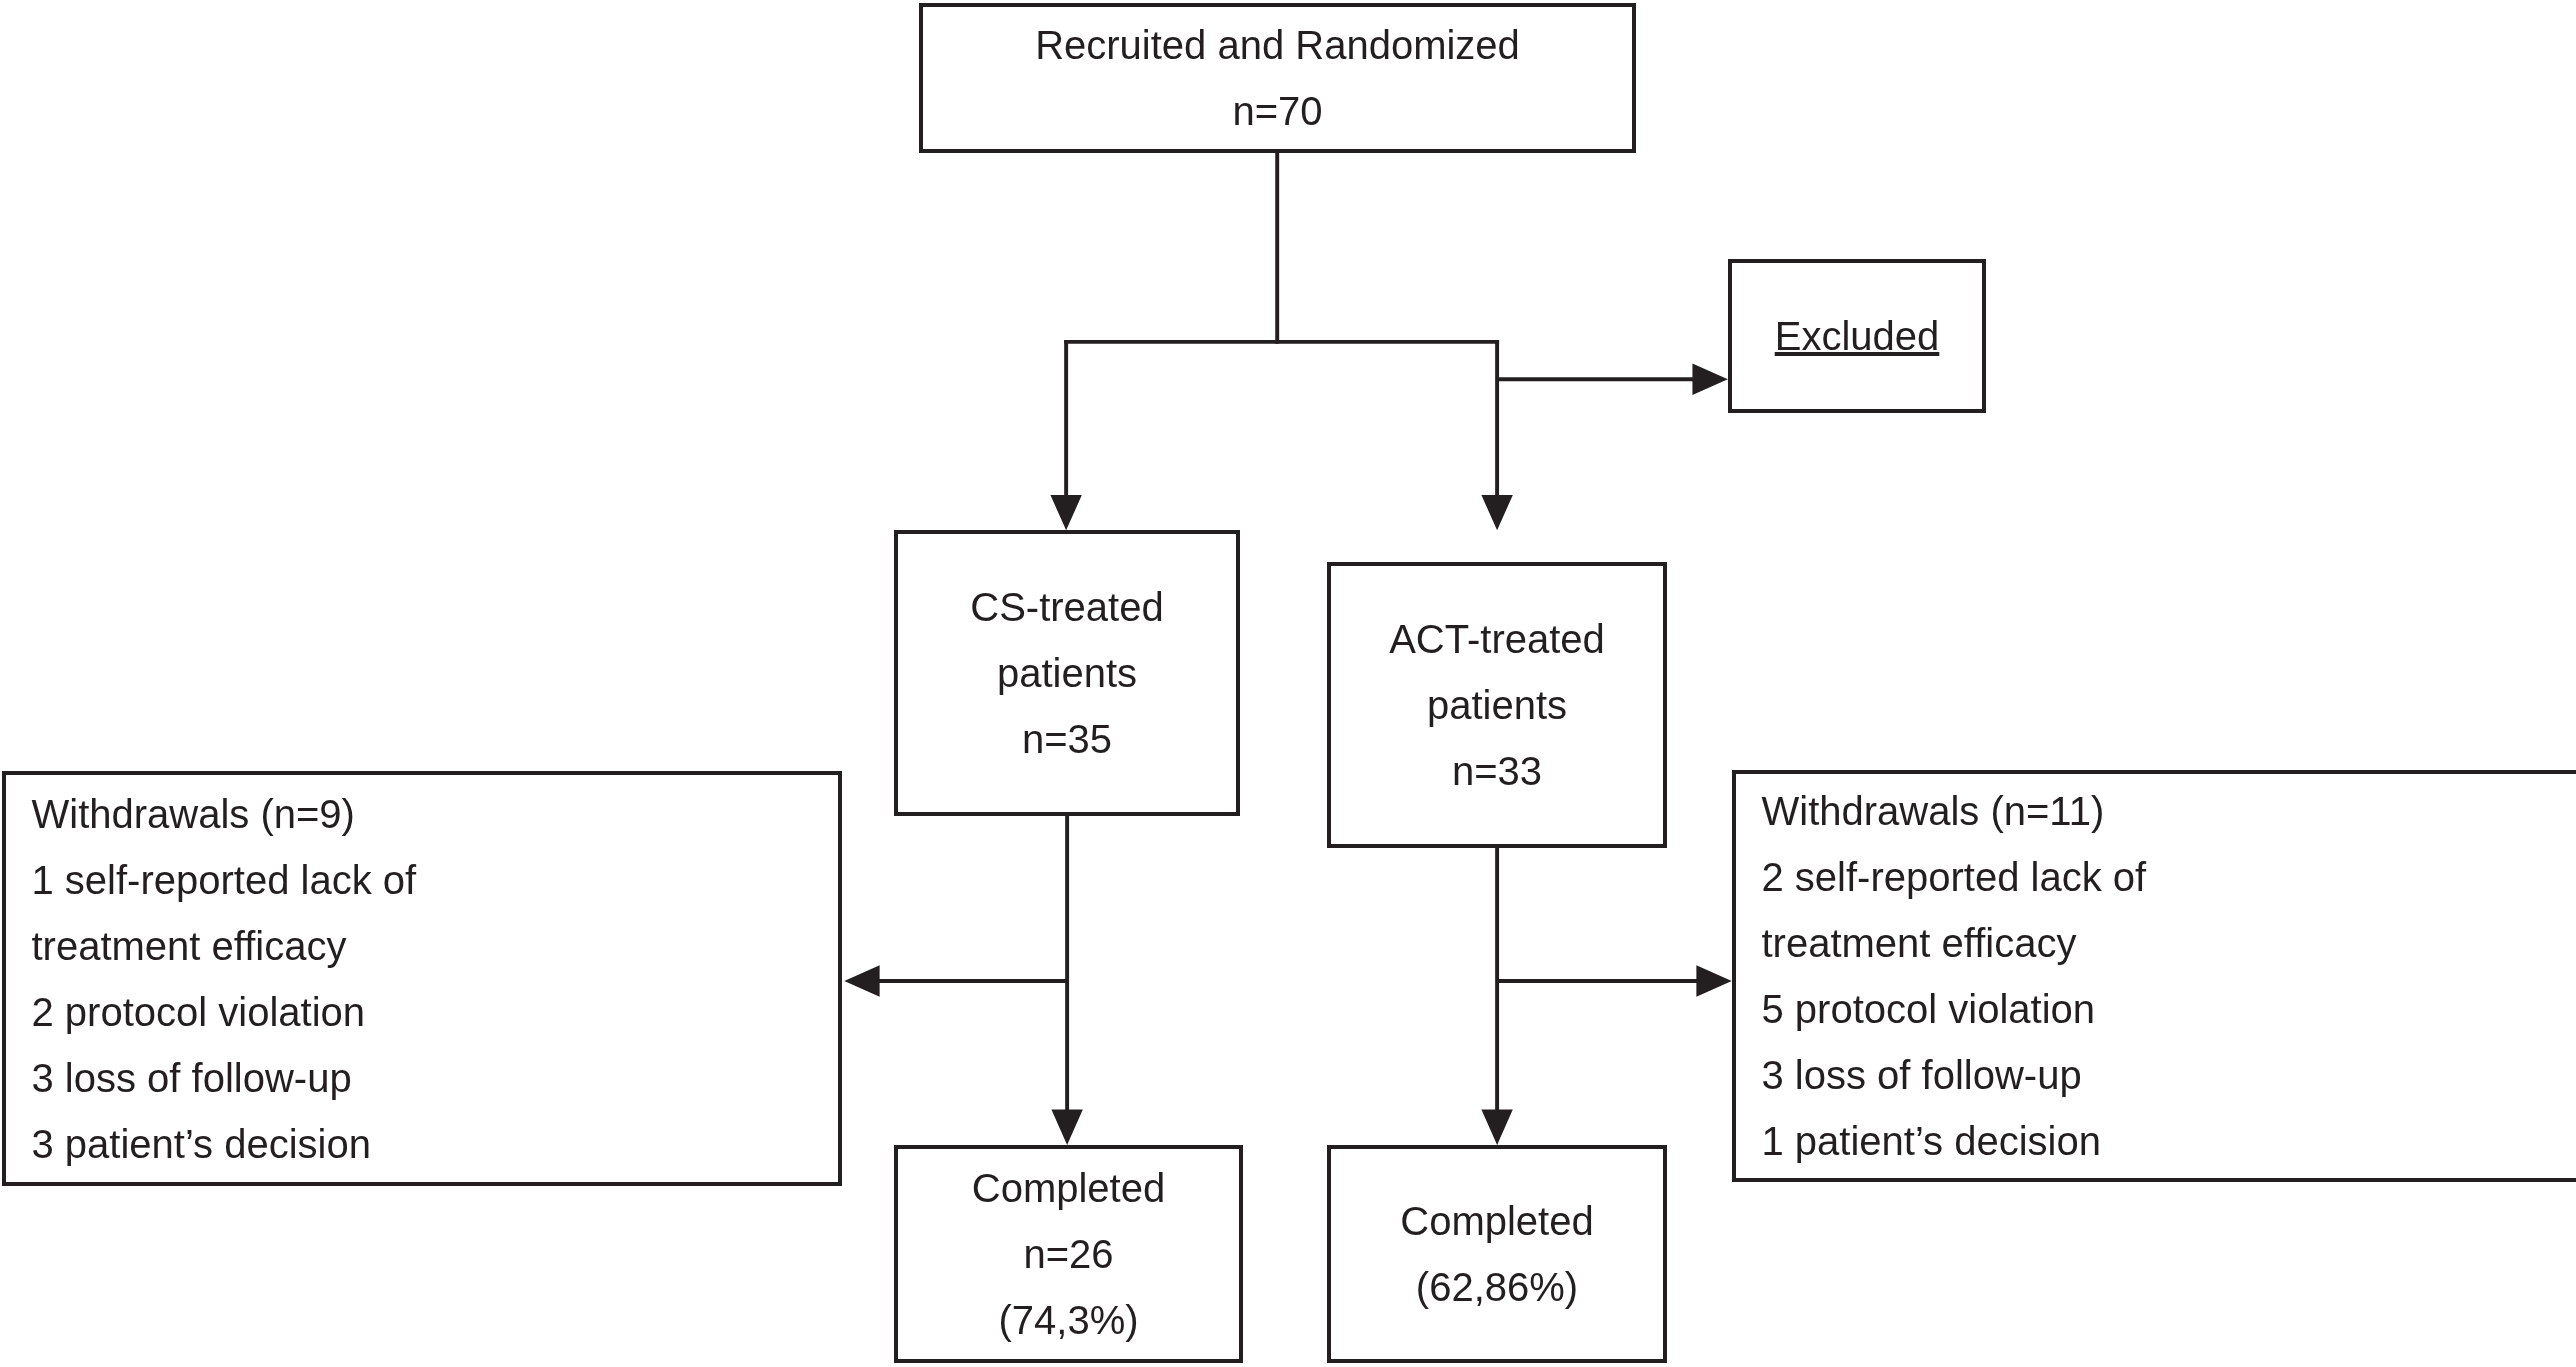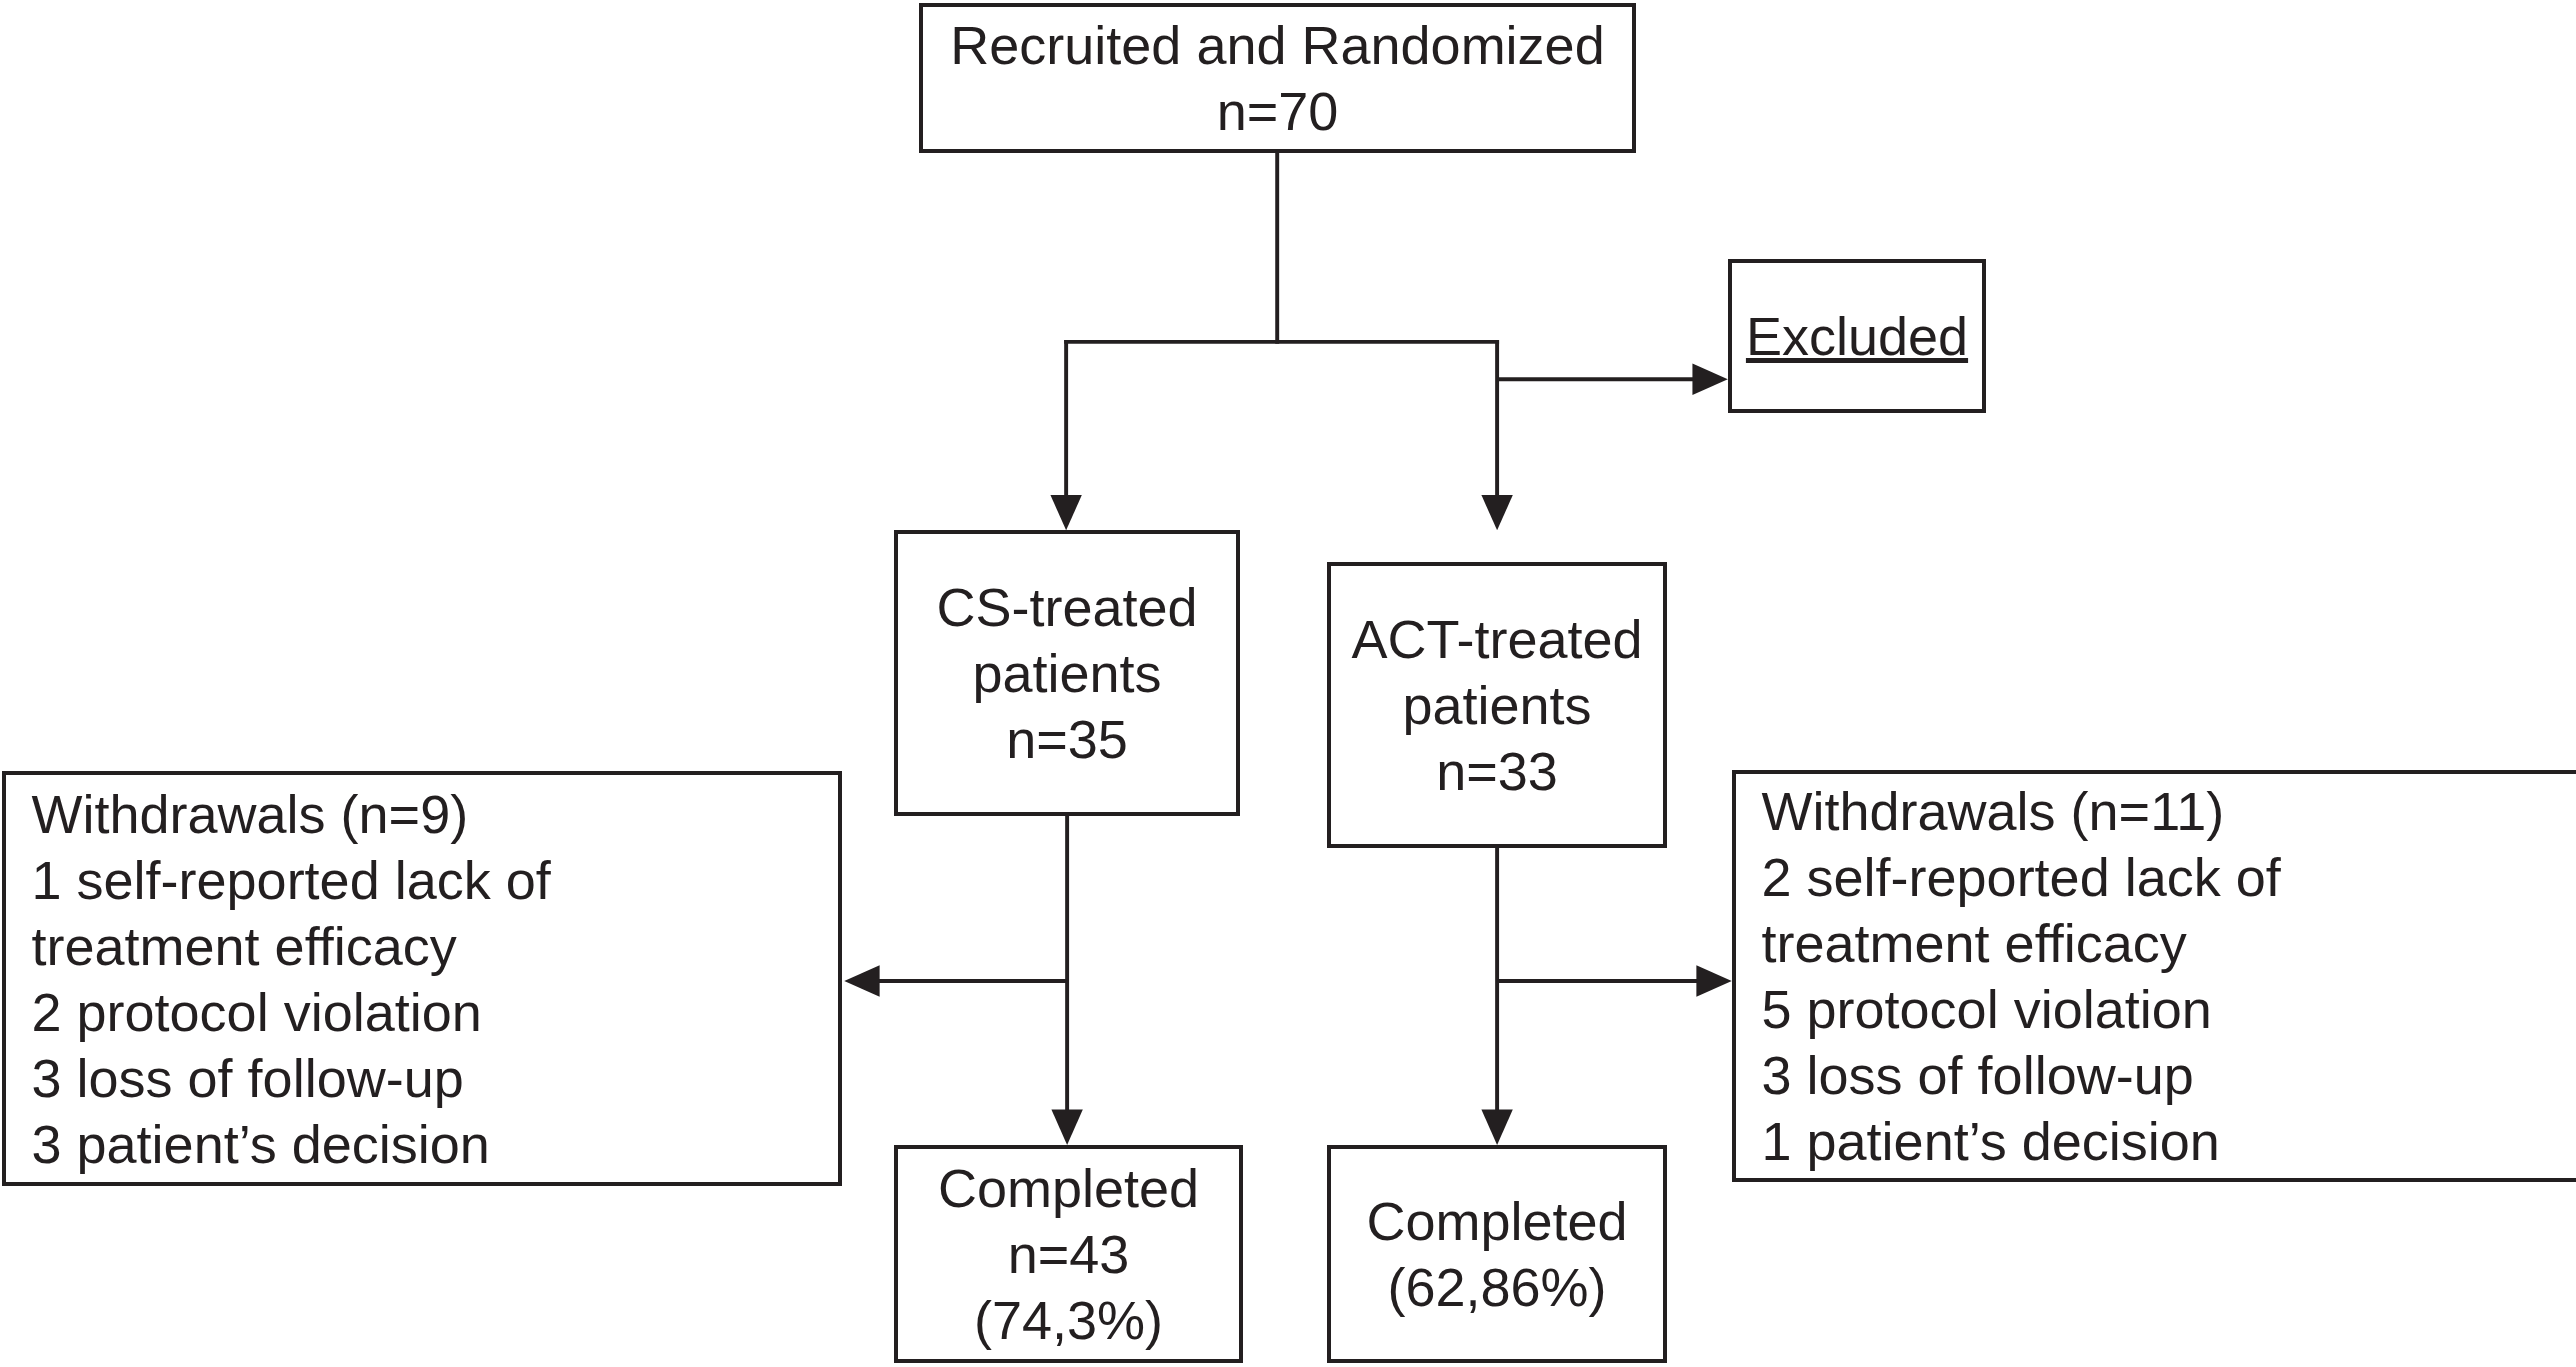--- a/index.html
+++ b/index.html
@@ -8,21 +8,21 @@
     padding: 0;
     background: #ffffff;
   }
   #canvas {
     position: relative;
     width: 2576px;
     height: 1368px;
     background: #ffffff;
     font-family: "Liberation Sans", "DejaVu Sans", sans-serif;
     color: var(--ink);
-    font-size: 54px;
+    font-size: 40px;
     overflow: hidden;
   }
   #connectors {
     position: absolute;
     left: 0; top: 0;
     width: 2576px;
     height: 1368px;
   }
   #connectors line { stroke: var(--ink); stroke-width: 4; }
   #connectors polygon { fill: var(--ink); stroke: none; }
@@ -119,21 +119,21 @@
     <div class="ln">Withdrawals (n=11)</div>
     <div class="ln">2 self-reported lack of</div>
     <div class="ln">treatment efficacy</div>
     <div class="ln">5 protocol violation</div>
     <div class="ln">3 loss of follow-up</div>
     <div class="ln">1 patient’s decision</div>
   </div>
 
   <div id="box-comp-cs" class="box center">
     <div class="ln">Completed</div>
-    <div class="ln">n=43</div>
+    <div class="ln">n=26</div>
     <div class="ln">(74,3%)</div>
   </div>
 
   <div id="box-comp-act" class="box center">
     <div class="ln">Completed</div>
     <div class="ln">(62,86%)</div>
   </div>
 
 </div>
 

